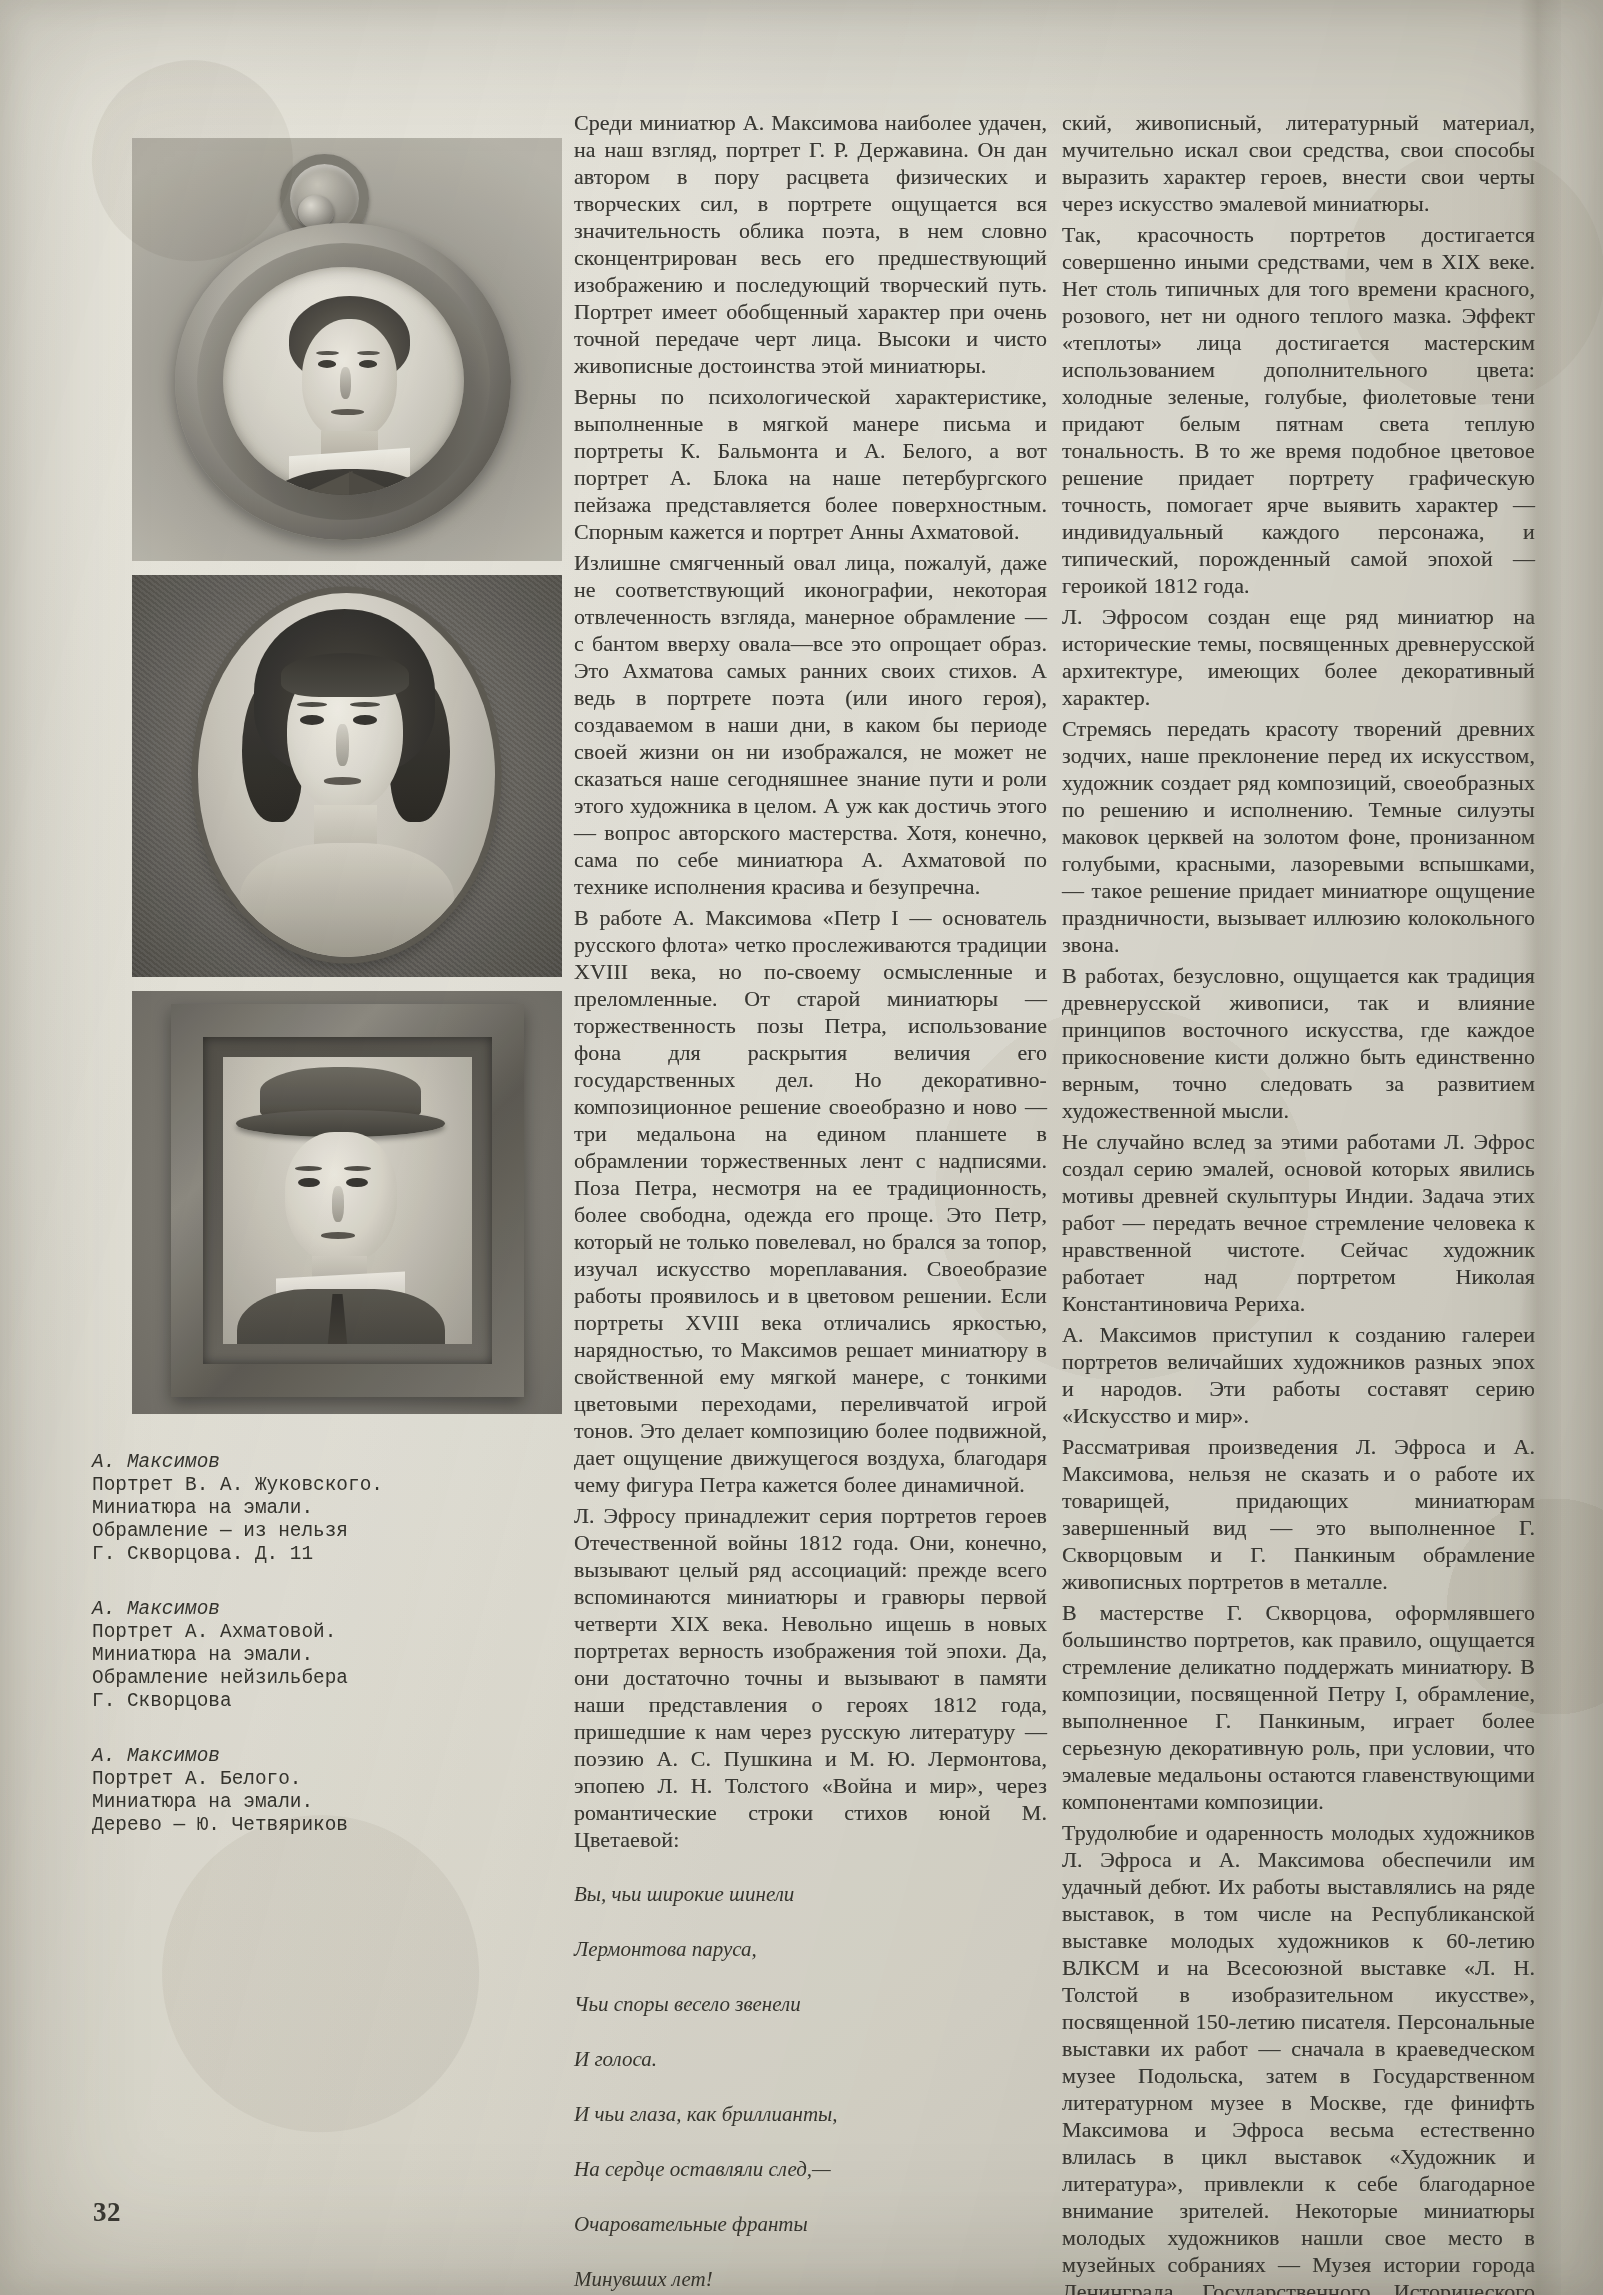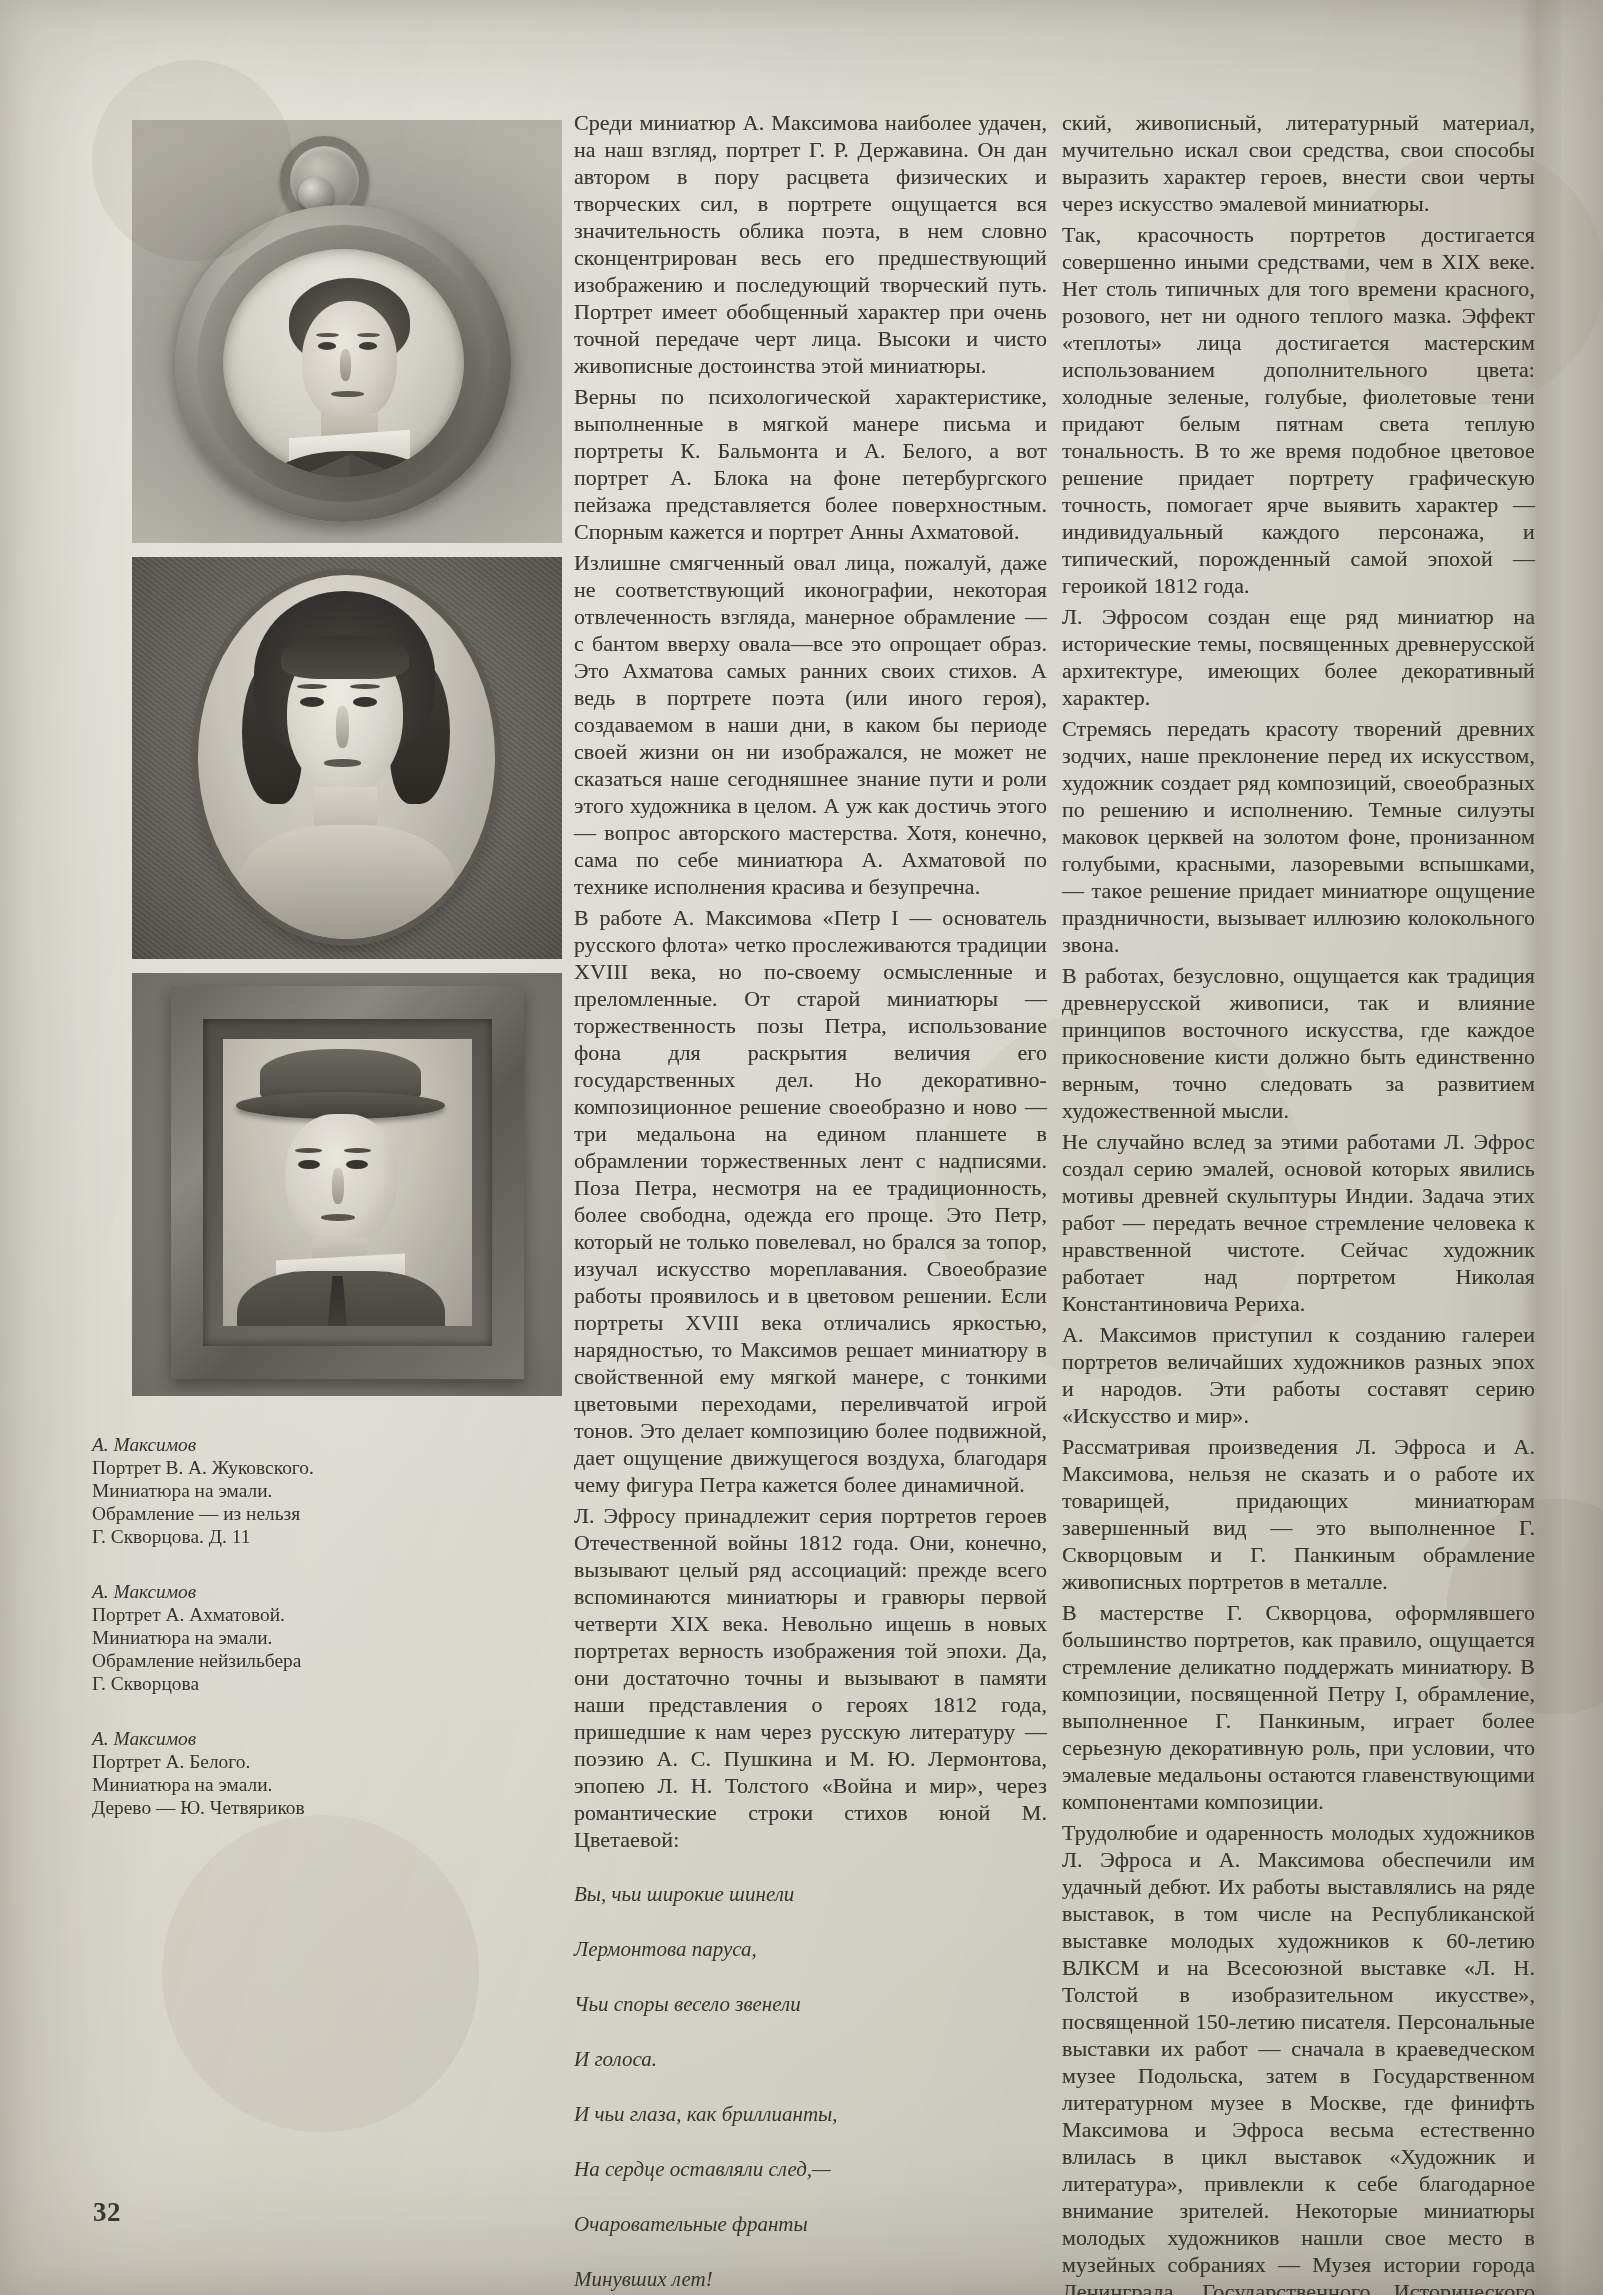--- a/index.html
+++ b/index.html
@@ -33,22 +33,23 @@
   }
   #edge {
     position: absolute; inset: 0;
     pointer-events: none;
     box-shadow: inset 0 0 122px 29px rgba(70,64,50,.22),
                 inset 0 0 29px 5.7px rgba(70,64,50,.12);
   }
   
   .col-images {
     position: absolute;
-    left: 92px; top: 108px;
+    left: 92px; top: 126px;
     width: 430px;
+    font-family: Liberation Mono, monospace;
   }
   .col-text1 {
     position: absolute;
     left: 574px; top: 109px;
     width: 473px;
   }
   .col-text2 {
     position: absolute;
     left: 1062px; top: 109px;
     width: 473px;
@@ -509,21 +510,21 @@
         <div class="line">Портрет А. Белого.</div>
         <div class="line">Миниатюра на эмали.</div>
         <div class="line">Дерево — Ю. Четвяриков</div>
       </div>
 
     </div>
   </div>
 
   <div class="col-text1 body-col">
     <p>Среди миниатюр А. Максимова наиболее удачен, на наш взгляд, портрет Г. Р. Державина. Он дан автором в пору расцвета физических и творческих сил, в портрете ощущается вся значительность облика поэта, в нем словно сконцентрирован весь его предшествующий изображению и последующий творческий путь. Портрет имеет обобщенный характер при очень точной передаче черт лица. Высоки и чисто живописные достоинства этой миниатюры.</p>
-    <p>Верны по психологической характеристике, выполненные в мягкой манере письма и портреты К. Бальмонта и А. Белого, а вот портрет А. Блока на фоне петербургского пейзажа представляется более поверхностным. Спорным кажется и портрет Анны Ахматовой.</p>
+    <p>Верны по психологической характеристике, выполненные в мягкой манере письма и портреты К. Бальмонта и А. Белого, а вот портрет А. Блока на наше петербургского пейзажа представляется более поверхностным. Спорным кажется и портрет Анны Ахматовой.</p>
     <p>Излишне смягченный овал лица, пожалуй, даже не соответствующий иконографии, некоторая отвлеченность взгляда, манерное обрамление — с бантом вверху овала—все это опрощает образ. Это Ахматова самых ранних своих стихов. А ведь в портрете поэта (или иного героя), создаваемом в наши дни, в каком бы периоде своей жизни он ни изображался, не может не сказаться наше сегодняшнее знание пути и роли этого художника в целом. А уж как достичь этого — вопрос авторского мастерства. Хотя, конечно, сама по себе миниатюра А. Ахматовой по технике исполнения красива и безупречна.</p>
     <p>В работе А. Максимова «Петр I — основатель русского флота» четко прослеживаются традиции XVIII века, но по-своему осмысленные и преломленные. От старой миниатюры — торжественность позы Петра, использование фона для раскрытия величия его государственных дел. Но декоративно-композиционное решение своеобразно и ново — три медальона на едином планшете в обрамлении торжественных лент с надписями. Поза Петра, несмотря на ее традиционность, более свободна, одежда его проще. Это Петр, который не только повелевал, но брался за топор, изучал искусство мореплавания. Своеобразие работы проявилось и в цветовом решении. Если портреты XVIII века отличались яркостью, нарядностью, то Максимов решает миниатюру в свойственной ему мягкой манере, с тонкими цветовыми переходами, переливчатой игрой тонов. Это делает композицию более подвижной, дает ощущение движущегося воздуха, благодаря чему фигура Петра кажется более динамичной.</p>
     <p>Л. Эфросу принадлежит серия портретов героев Отечественной войны 1812 года. Они, конечно, вызывают целый ряд ассоциаций: прежде всего вспоминаются миниатюры и гравюры первой четверти XIX века. Невольно ищешь в новых портретах верность изображения той эпохи. Да, они достаточно точны и вызывают в памяти наши представления о героях 1812 года, пришедшие к нам через русскую литературу — поэзию А. С. Пушкина и М. Ю. Лермонтова, эпопею Л. Н. Толстого «Война и мир», через романтические строки стихов юной М. Цветаевой:</p>
 
     <div class="poem">
       <div>Вы, чьи широкие шинели</div>
       <div>Лермонтова паруса,</div>
       <div>Чьи споры весело звенели</div>
       <div>И голоса.</div>
       <div>И чьи глаза, как бриллианты,</div>

